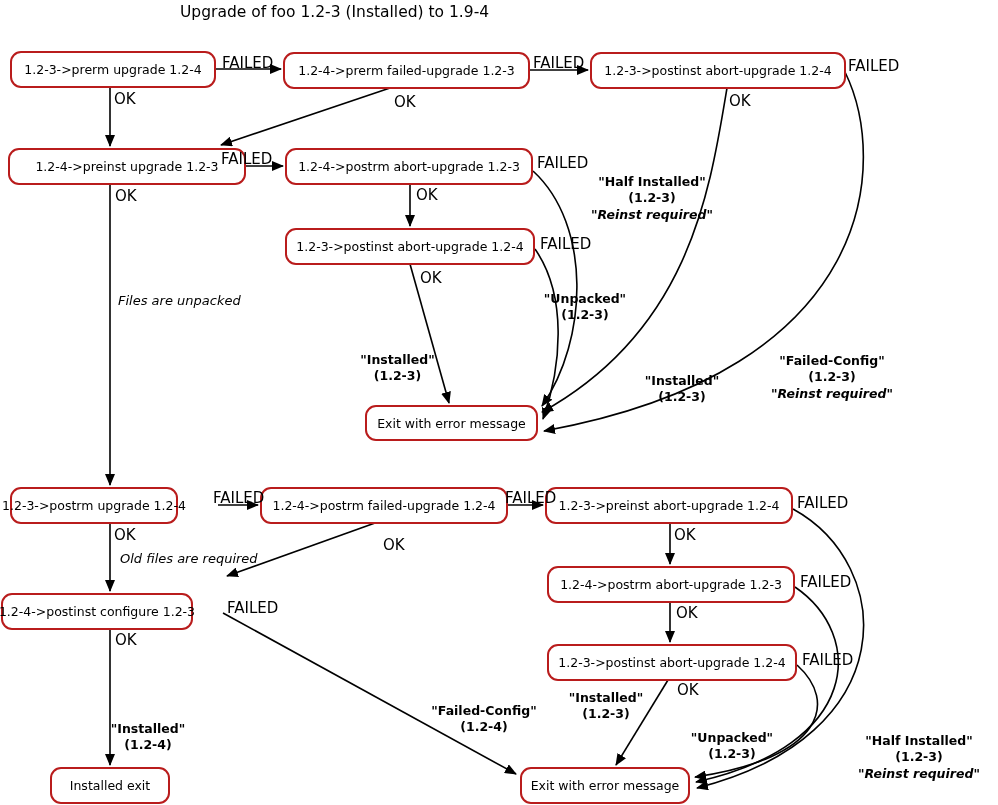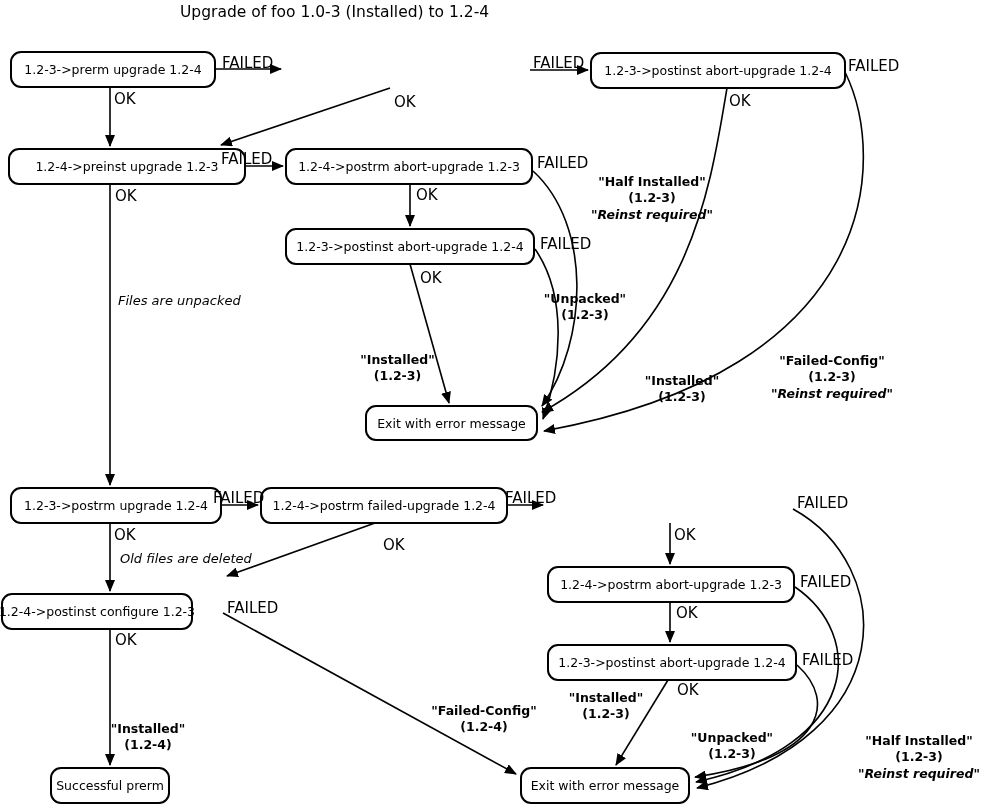--- a/index.html
+++ b/index.html
@@ -1,21 +1,21 @@
 <!DOCTYPE html>
 <html><head>
 <meta charset="utf-8">
 <style>
   html,body{margin:0;padding:0;}
   body{width:998px;height:805px;background:#ffffff;color:#000;
        font-family:"DejaVu Sans","Liberation Sans",sans-serif;}
   #canvas{position:relative;width:998px;height:805px;overflow:hidden;}
   svg.edges{position:absolute;left:0;top:0;}
   .node{position:absolute;box-sizing:border-box;height:37px;
-        border:2px solid #000000;border-radius:11px;background:#fff;
+        border:2px solid #b91c1c;border-radius:11px;background:#fff;
         display:flex;align-items:center;justify-content:center;
         font-size:12.5px;white-space:nowrap;z-index:2;}
   .title{position:absolute;font-size:15.5px;z-index:3;}
   .lbl{position:absolute;font-size:15px;z-index:3;}
   .note{position:absolute;font-size:13px;font-style:italic;z-index:3;}
   .state{position:absolute;font-size:12.5px;font-weight:bold;text-align:center;
          line-height:1.3;z-index:3;}
   .state span{display:block;}
   .reinst{font-style:italic;}
 </style>
@@ -51,57 +51,63 @@
       <path d="M793,509 C895,565 905,735 697,788" marker-end="url(#arrow)"></path>
       <path d="M670,602 L670,642" marker-end="url(#arrow)"></path>
       <path d="M795,587 C865,635 862,745 696,782" marker-end="url(#arrow)"></path>
       <path d="M668,680 L616,765" marker-end="url(#arrow)"></path>
       <path d="M797,665 C838,702 824,758 695,777" marker-end="url(#arrow)"></path>
       <path d="M110,629 L110,765" marker-end="url(#arrow)"></path>
       <path d="M223,613 L516,774" marker-end="url(#arrow)"></path>
     </g>
   </svg>
 
-  <div class="title" style="left:180px;top:3px;">Upgrade of foo 1.0-3 (Installed) to 1.2-4</div>
+  <div class="title" style="left:180px;top:3px;">Upgrade of foo 1.2-3 (Installed) to 1.9-4</div>
 
   <div class="node" style="left:10px;top:51px;width:206px;">
     <span>1.2-3-&gt;prerm upgrade 1.2-4</span>
+    </div>
+  <div class="node" style="left:283px;top:52px;width:247px;">
+    <span>1.2-4-&gt;prerm failed-upgrade 1.2-3</span>
     </div>
   <div class="node" style="left:590px;top:52px;width:256px;">
     <span>1.2-3-&gt;postinst abort-upgrade 1.2-4</span>
     </div>
   <div class="node" style="left:8px;top:148px;width:238px;">
     <span>1.2-4-&gt;preinst upgrade 1.2-3</span>
     </div>
   <div class="node" style="left:285px;top:148px;width:248px;">
     <span>1.2-4-&gt;postrm abort-upgrade 1.2-3</span>
     </div>
   <div class="node" style="left:285px;top:228px;width:250px;">
     <span>1.2-3-&gt;postinst abort-upgrade 1.2-4</span>
     </div>
   <div class="node" style="left:365px;top:405px;width:173px;height:36px;">
     <span>Exit with error message</span>
     </div>
-  <div class="node" style="left:10px;top:487px;width:212px;">
+  <div class="node" style="left:10px;top:487px;width:168px;">
     <span>1.2-3-&gt;postrm upgrade 1.2-4</span>
     </div>
   <div class="node" style="left:260px;top:487px;width:248px;">
     <span>1.2-4-&gt;postrm failed-upgrade 1.2-4</span>
+    </div>
+  <div class="node" style="left:545px;top:487px;width:248px;">
+    <span>1.2-3-&gt;preinst abort-upgrade 1.2-4</span>
     </div>
   <div class="node" style="left:547px;top:566px;width:248px;">
     <span>1.2-4-&gt;postrm abort-upgrade 1.2-3</span>
     </div>
   <div class="node" style="left:1px;top:593px;width:192px;">
     <span>1.2-4-&gt;postinst configure 1.2-3</span>
     </div>
   <div class="node" style="left:547px;top:644px;width:250px;">
     <span>1.2-3-&gt;postinst abort-upgrade 1.2-4</span>
     </div>
   <div class="node" style="left:50px;top:767px;width:120px;">
-    <span>Successful prerm</span>
+    <span>Installed exit</span>
     </div>
   <div class="node" style="left:520px;top:767px;width:170px;">
     <span>Exit with error message</span>
     </div>
 
   <span class="lbl" style="left:222px;top:54px;">FAILED</span>
   <span class="lbl" style="left:533px;top:54px;">FAILED</span>
   <span class="lbl" style="left:848px;top:57px;">FAILED</span>
   <span class="lbl" style="left:221px;top:150px;">FAILED</span>
   <span class="lbl" style="left:537px;top:154px;">FAILED</span>
@@ -120,21 +126,21 @@
   <span class="lbl" style="left:416px;top:186px;">OK</span>
   <span class="lbl" style="left:420px;top:269px;">OK</span>
   <span class="lbl" style="left:114px;top:526px;">OK</span>
   <span class="lbl" style="left:383px;top:536px;">OK</span>
   <span class="lbl" style="left:674px;top:526px;">OK</span>
   <span class="lbl" style="left:676px;top:604px;">OK</span>
   <span class="lbl" style="left:677px;top:681px;">OK</span>
   <span class="lbl" style="left:115px;top:631px;">OK</span>
 
   <span class="note" style="left:118px;top:293px;">Files are unpacked</span>
-  <span class="note" style="left:120px;top:551px;">Old files are deleted</span>
+  <span class="note" style="left:120px;top:551px;">Old files are required</span>
 
   <div class="state" style="left:562px;top:174px;width:180px;">
     <span>"Half Installed"</span>
     <span>(1.2-3)</span>
     <span class="reinst">"Reinst required"</span>
   </div>
   <div class="state" style="left:535px;top:291px;width:100px;">
     <span>"Unpacked"</span>
     <span>(1.2-3)</span>
   </div>

